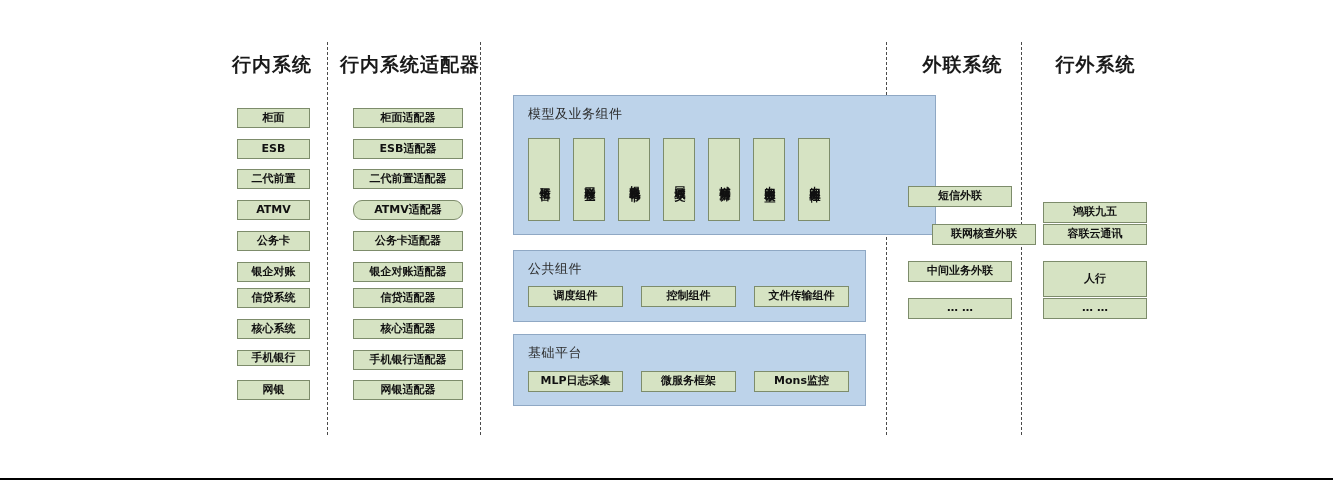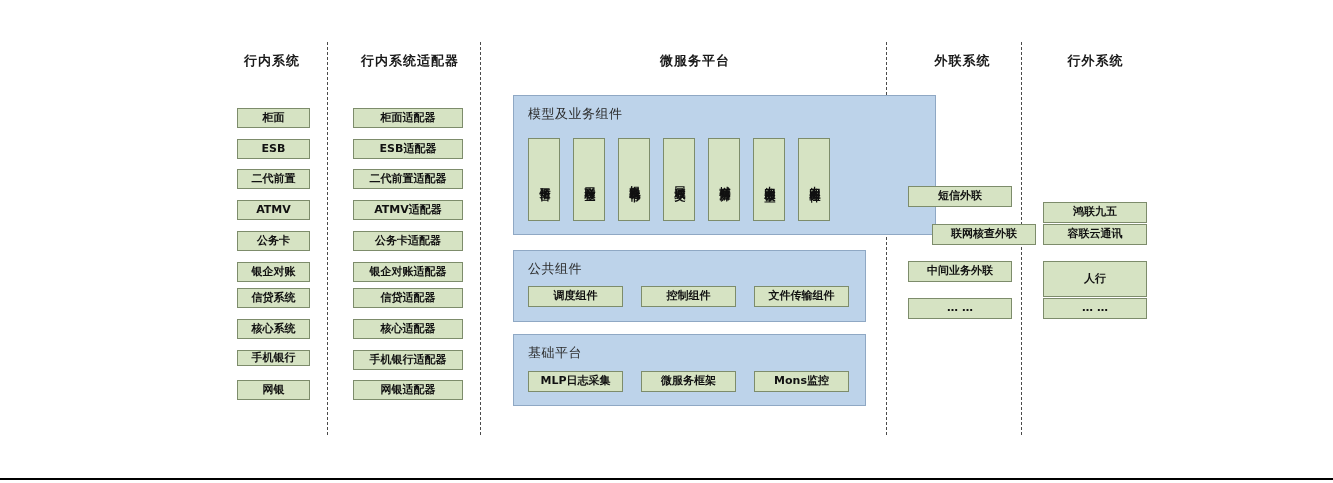--- a/index.html
+++ b/index.html
@@ -15,21 +15,21 @@
     width: 1333px;
     height: 483px;
     background: #ffffff;
     overflow: hidden;
   }
 
   
   .col-title {
     position: absolute;
     text-align: center;
-    font-size: 13px;
+    font-size: 19px;
     font-weight: bold;
     color: #1a1a1a;
     letter-spacing: 1px;
     white-space: nowrap;
   }
 
   
   .vsep {
     position: absolute;
     width: 0;
@@ -87,21 +87,20 @@
     border-top: 2px solid #000000;
   }
 </style>
 </head>
 <body>
 
 <div id="canvas">
 
   <div class="col-title" style="left:213px; top:52px; width:118px;">行内系统</div>
   <div class="col-title" style="left:330px; top:52px; width:160px;">行内系统适配器</div>
-  <div class="col-title" style="left:600px; top:52px; width:190px;">微服务平台</div>
   <div class="col-title" style="left:895px; top:52px; width:135px;">外联系统</div>
   <div class="col-title" style="left:1028px; top:52px; width:135px;">行外系统</div>
 
   <div class="vsep" style="left:327px; top:42px; height:393px;"></div>
   <div class="vsep" style="left:480px; top:42px; height:393px;"></div>
   <div class="vsep" style="left:886px; top:42px; height:393px;"></div>
   <div class="vsep" style="left:1021px; top:42px; height:393px;"></div>
 
   <div class="node" style="left:237px; top:108px;  width:73px; height:20px;">柜面</div>
   <div class="node" style="left:237px; top:139px; width:73px; height:20px;">ESB</div>
@@ -110,21 +109,21 @@
   <div class="node" style="left:237px; top:231px; width:73px; height:20px;">公务卡</div>
   <div class="node" style="left:237px; top:262px; width:73px; height:20px;">银企对账</div>
   <div class="node" style="left:237px; top:288px; width:73px; height:20px;">信贷系统</div>
   <div class="node" style="left:237px; top:319px; width:73px; height:20px;">核心系统</div>
   <div class="node" style="left:237px; top:350px; width:73px; height:16px;">手机银行</div>
   <div class="node" style="left:237px; top:380px; width:73px; height:20px;">网银</div>
 
   <div class="node" style="left:353px; top:108px; width:110px; height:20px;">柜面适配器</div>
   <div class="node" style="left:353px; top:139px; width:110px; height:20px;">ESB适配器</div>
   <div class="node" style="left:353px; top:169px; width:110px; height:20px;">二代前置适配器</div>
-  <div class="node" style="left:353px; top:200px; width:110px; height:20px;">ATMV适配器</div>
+  <div class="node" style="left:353px; top:200px; width:110px; height:20px;border-radius:9px;">ATMV适配器</div>
   <div class="node" style="left:353px; top:231px; width:110px; height:20px;">公务卡适配器</div>
   <div class="node" style="left:353px; top:262px; width:110px; height:20px;">银企对账适配器</div>
   <div class="node" style="left:353px; top:288px; width:110px; height:20px;">信贷适配器</div>
   <div class="node" style="left:353px; top:319px; width:110px; height:20px;">核心适配器</div>
   <div class="node" style="left:353px; top:350px; width:110px; height:20px;">手机银行适配器</div>
   <div class="node" style="left:353px; top:380px; width:110px; height:20px;">网银适配器</div>
 
   <div class="panel" style="left:513px; top:95px; width:423px; height:140px;">
     <div class="panel-title">模型及业务组件</div>
   </div>

